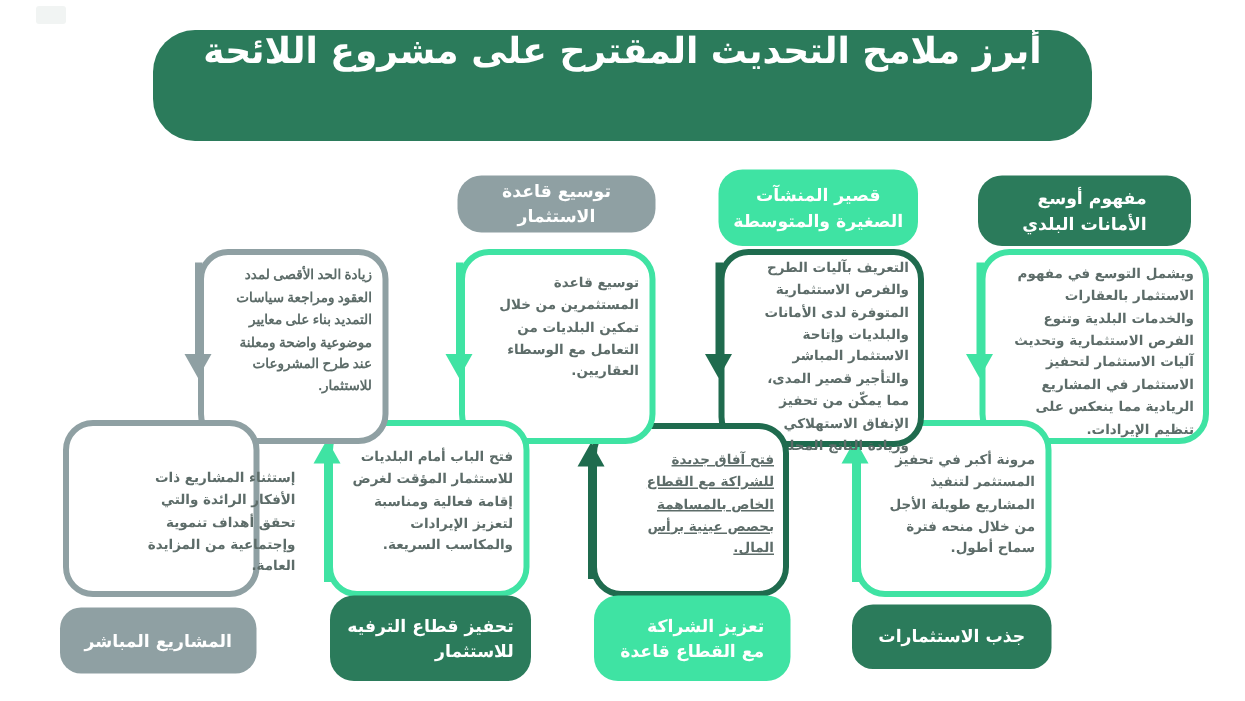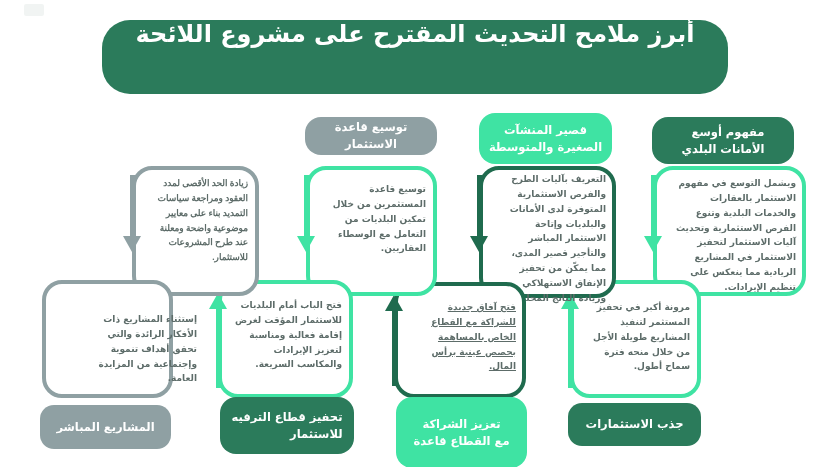--- a/index.html
+++ b/index.html
@@ -97,21 +97,21 @@
   </div>
   <div class="obox b-dark" style="left:479px;top:166px;width:137px;height:132px;"></div>
   <div class="btxt" style="left:494px;top:172px;width:112px;">التعريف بآليات الطرح والفرص الاستثمارية المتوفرة لدى الأمانات والبلديات وإتاحة الاستثمار المباشر والتأجير قصير المدى، مما يمكّن من تحفيز الإنفاق الاستهلاكي وزيادة الناتج المحلي.</div>
   <div class="shaft bg-dark" style="left:477px;top:175px;height:62px;"></div>
   <div class="head down h-dark" style="left:470px;top:236px;"></div>
 
   <div class="obox b-dark" style="left:394px;top:282px;width:132px;height:116px;"></div>
   <div class="head up h-dark" style="left:385px;top:295px;"></div>
   <div class="shaft bg-dark" style="left:392px;top:310px;height:76px;"></div>
   <div class="btxt" style="left:410px;top:300px;width:106px;text-decoration:underline;">فتح آفاق جديدة للشراكة مع القطاع الخاص بالمساهمة بحصص عينية برأس المال.</div>
-  <div class="pill pill-mint lpill" style="left:396px;top:397px;width:131px;height:71px;border-radius:16px;">
+  <div class="pill pill-mint lpill" style="left:396px;top:397px;width:131px;height:57px;border-radius:16px;text-align:right;">
     <span dir="rtl">
         <span class="l2">تعزيز الشراكة</span>
         <span class="l2">مع القطاع قاعدة</span>
       </span>
   </div>
 
   <div class="pill pill-gray hpill" style="left:305px;top:117px;width:132px;height:38px;">
     <span dir="rtl">
         <span class="l2">توسيع قاعدة</span>
         <span class="l2">الاستثمار</span>

